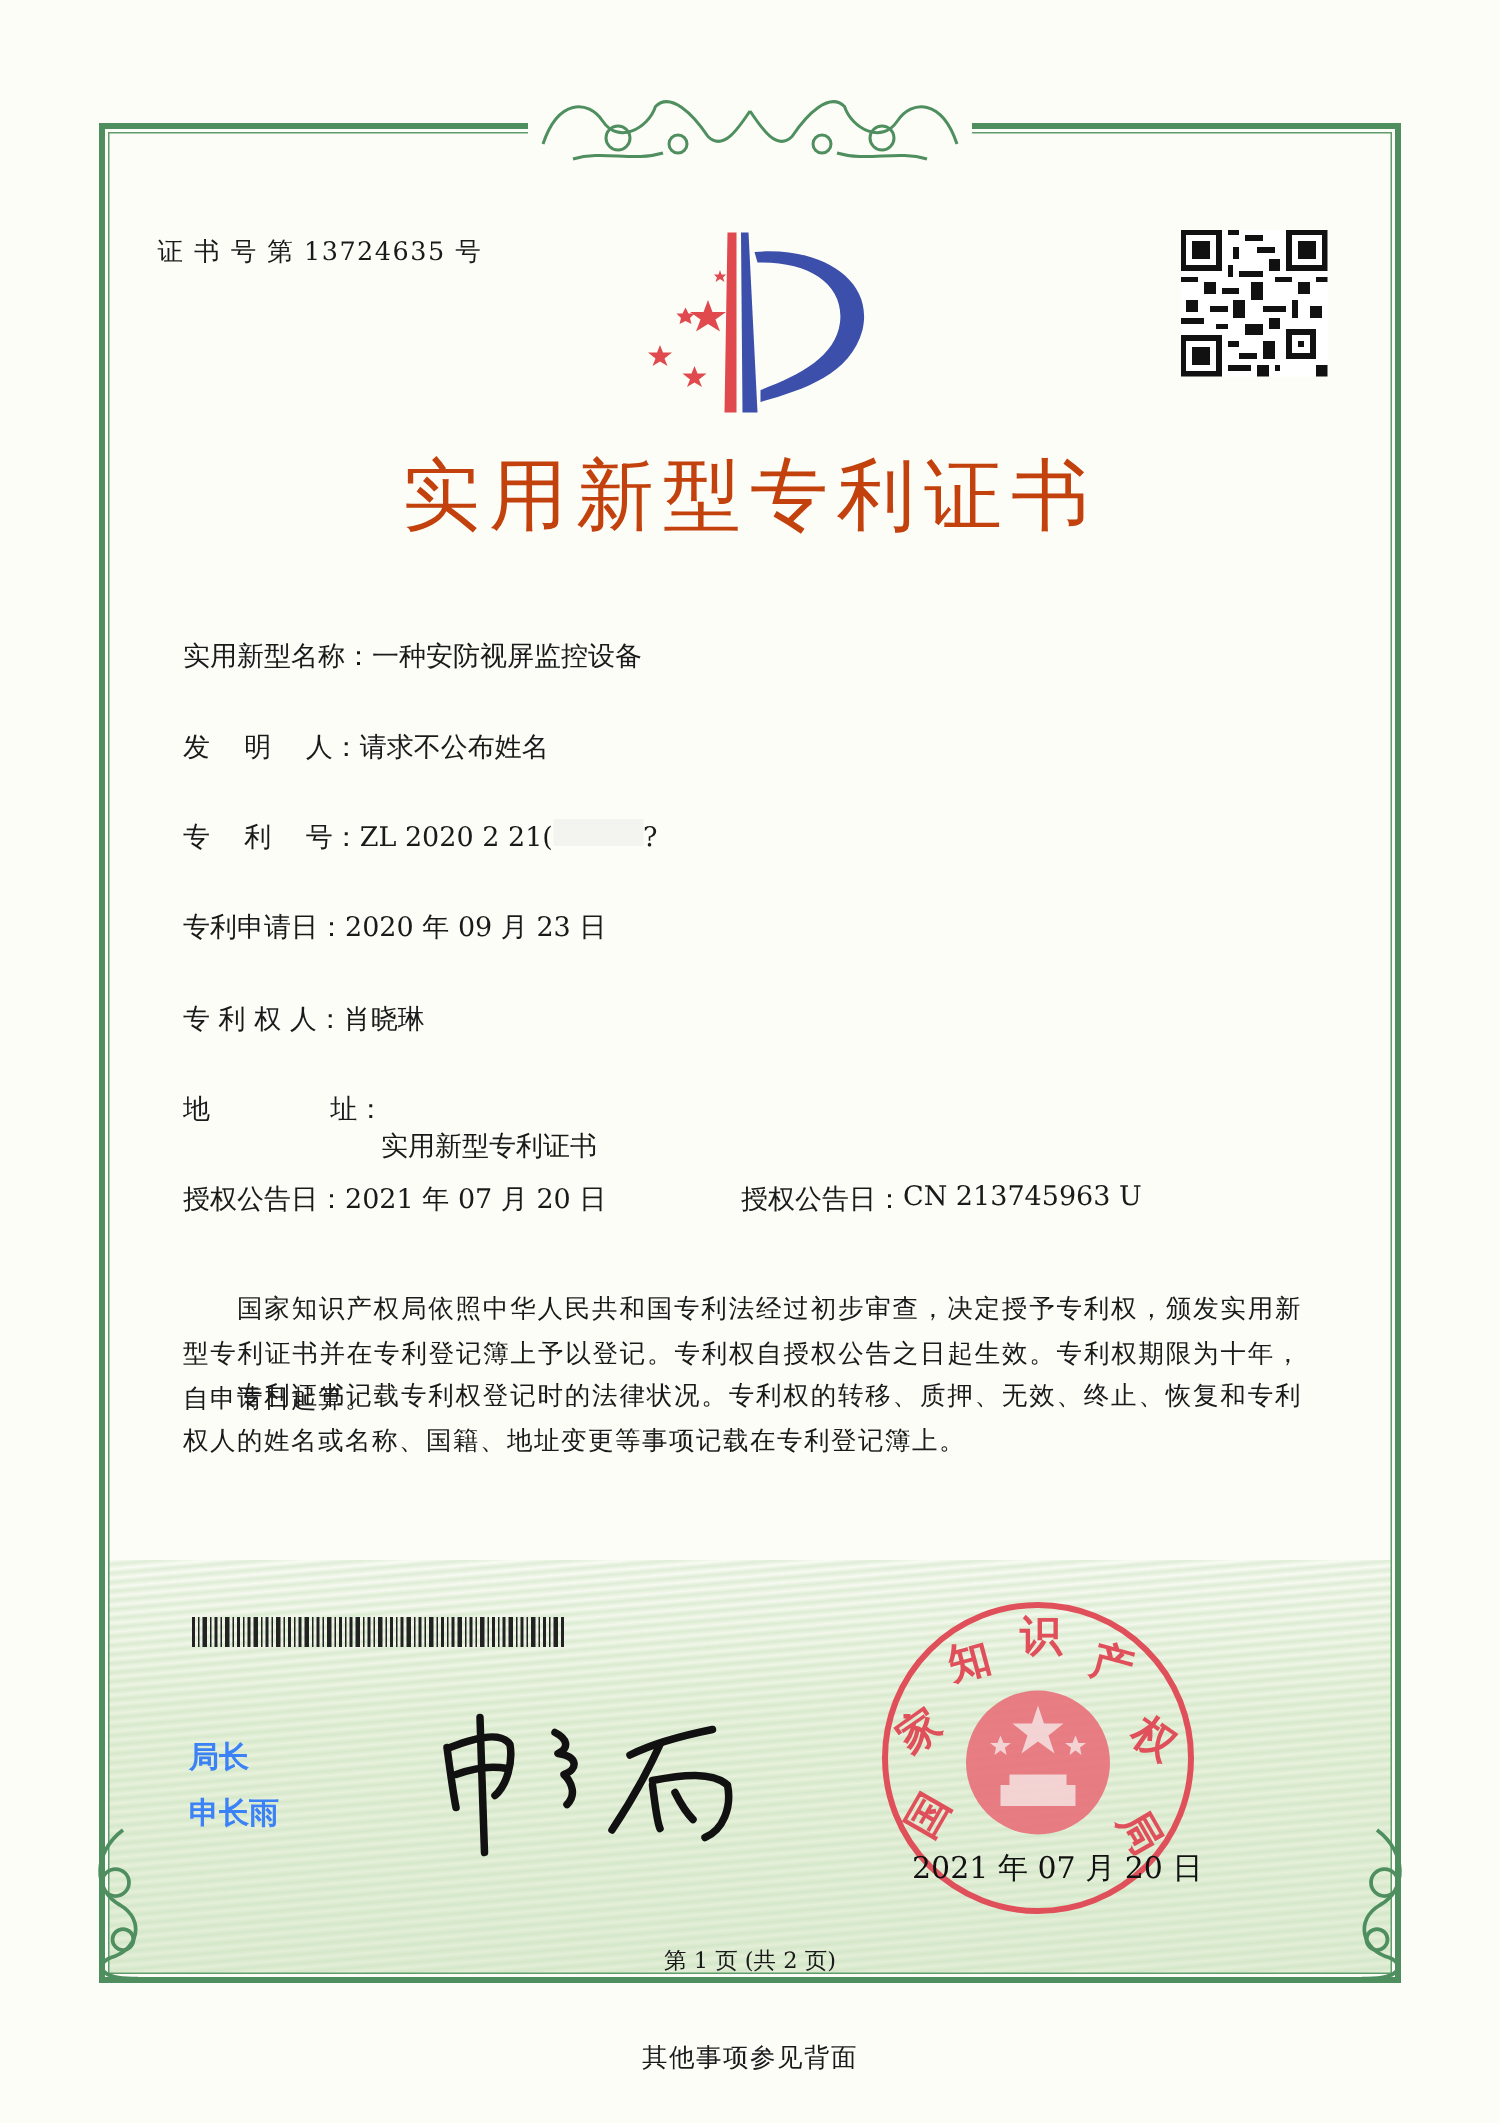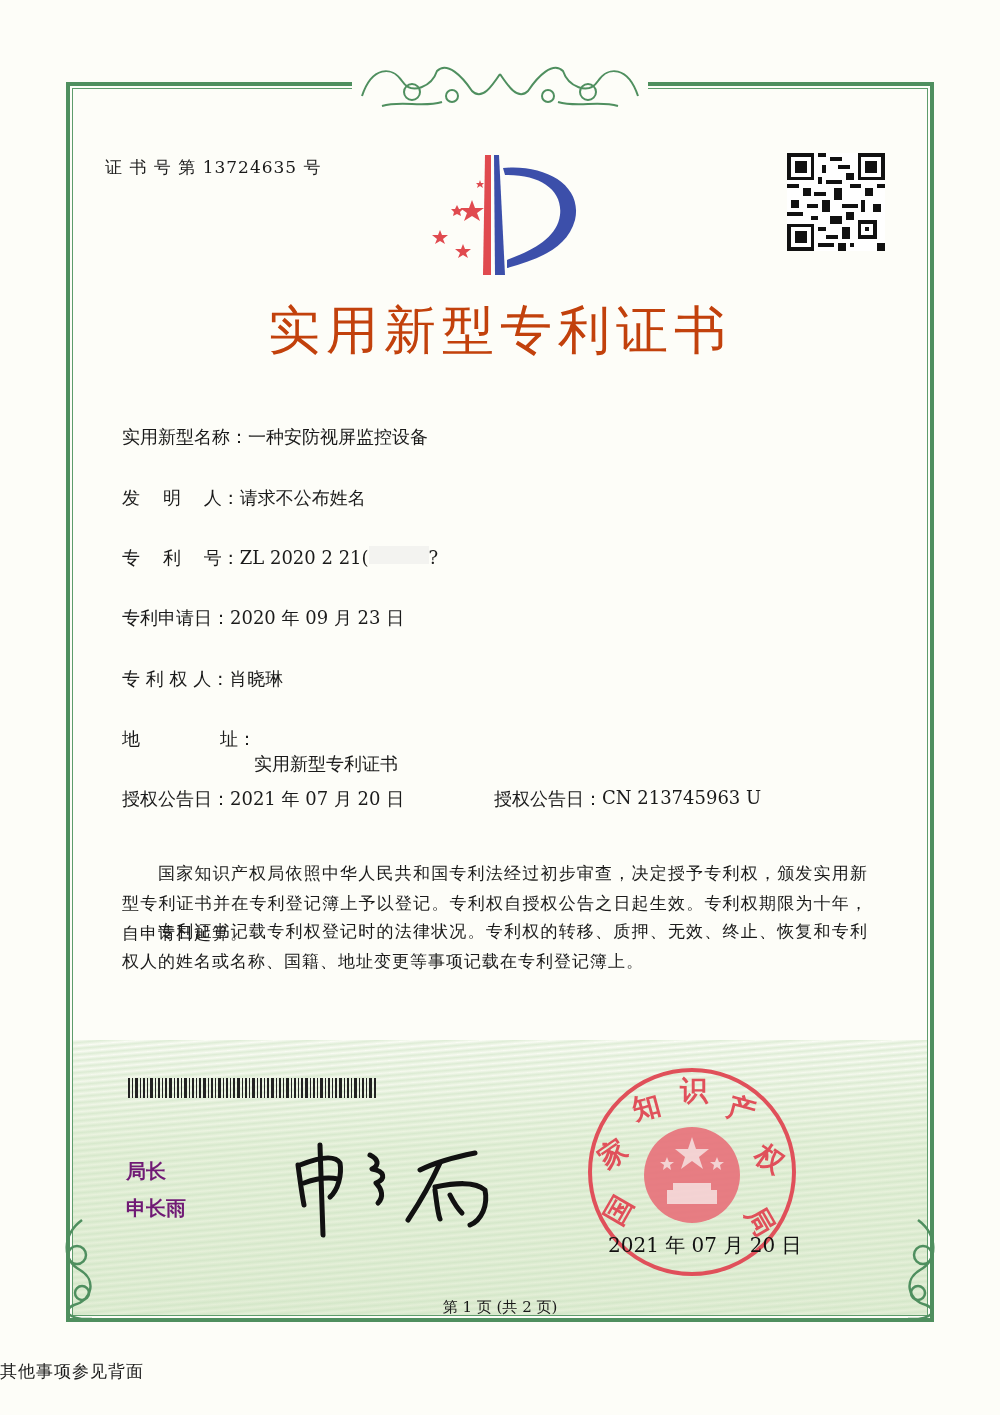--- a/index.html
+++ b/index.html
@@ -44,26 +44,26 @@
   }
   .field .lbl { white-space:pre; }
   .field .val { white-space:pre; }
   .addr2 { position:absolute; left:254px; top:752px; font-size:18px; }
   .pub-no { position:absolute; left:494px; top:787px; font-size:18px; display:flex; }
   .para {
     position:absolute; left:122px; width:746px; font-size:17px; line-height:30px;
     text-indent:36px; letter-spacing:1px; text-align:justify;
   }
   .barcode { position:absolute; left:128px; top:1078px; width:248px; height:20px; }
-  .sig-label { position:absolute; left:126px; font-size:20px; font-family:Liberation Sans, sans-serif; font-weight:bold; color:#701a75;}
+  .sig-label { position:absolute; left:126px; font-size:20px; font-family:Liberation Sans, sans-serif; font-weight:bold; color:#3b82f6;}
   .signature { position:absolute; left:290px; top:1135px; width:210px; height:105px; }
   .seal { position:absolute; left:585px; top:1065px; width:215px; height:215px; }
   .seal-date { position:absolute; left:608px; top:1232px; font-size:20px; color:#111; }
   .page-num { position:absolute; left:0; width:1000px; top:1298px; text-align:center; font-size:15px; }
-  .footer-note { position:absolute; left:0; width:1000px; top:1360px; font-size:17px; letter-spacing:1px; }
+  .footer-note { position:absolute; left:0; width:1000px; top:1360px; text-align:center; font-size:17px; letter-spacing:1px; }
   .redact { display:inline-block; width:60px; height:18px; background:#f3f3f0; vertical-align:middle; }
 </style>
 </head>
 <body>
 
 <div class="guilloche"></div>
 <div class="frame-outer"></div>
 <div class="frame-inner"></div>
 
 <svg class="ornament-top" viewBox="0 0 296 56">

